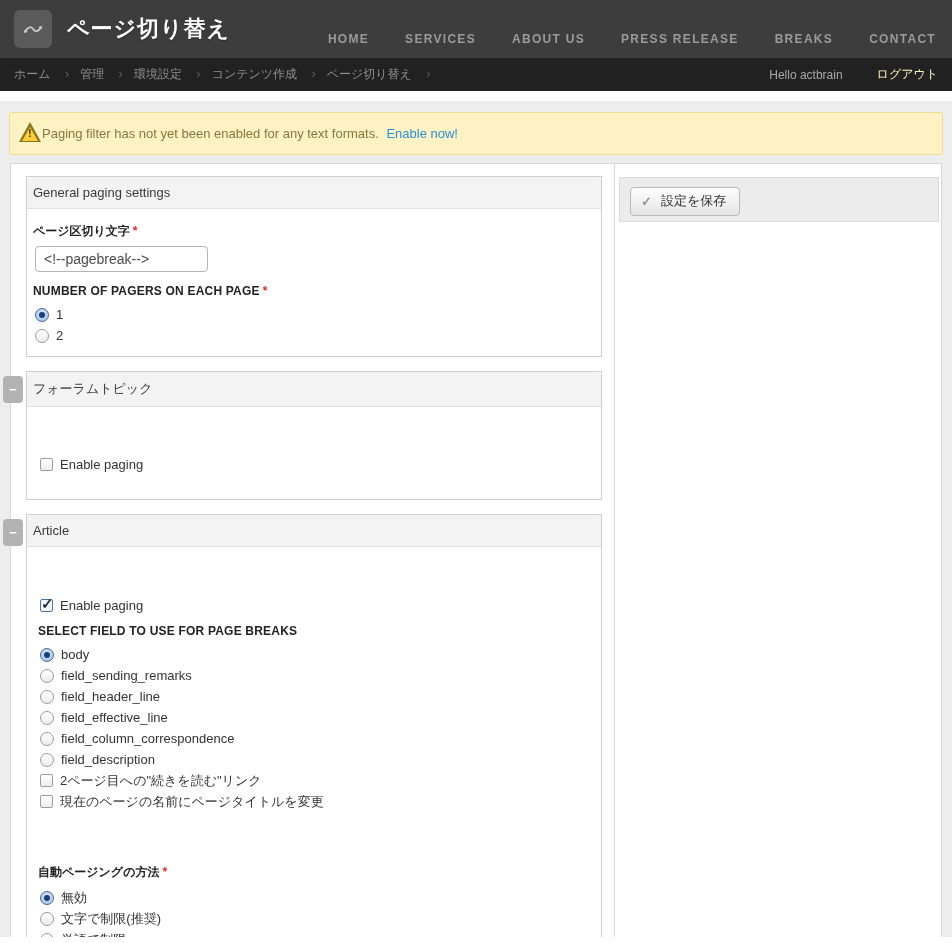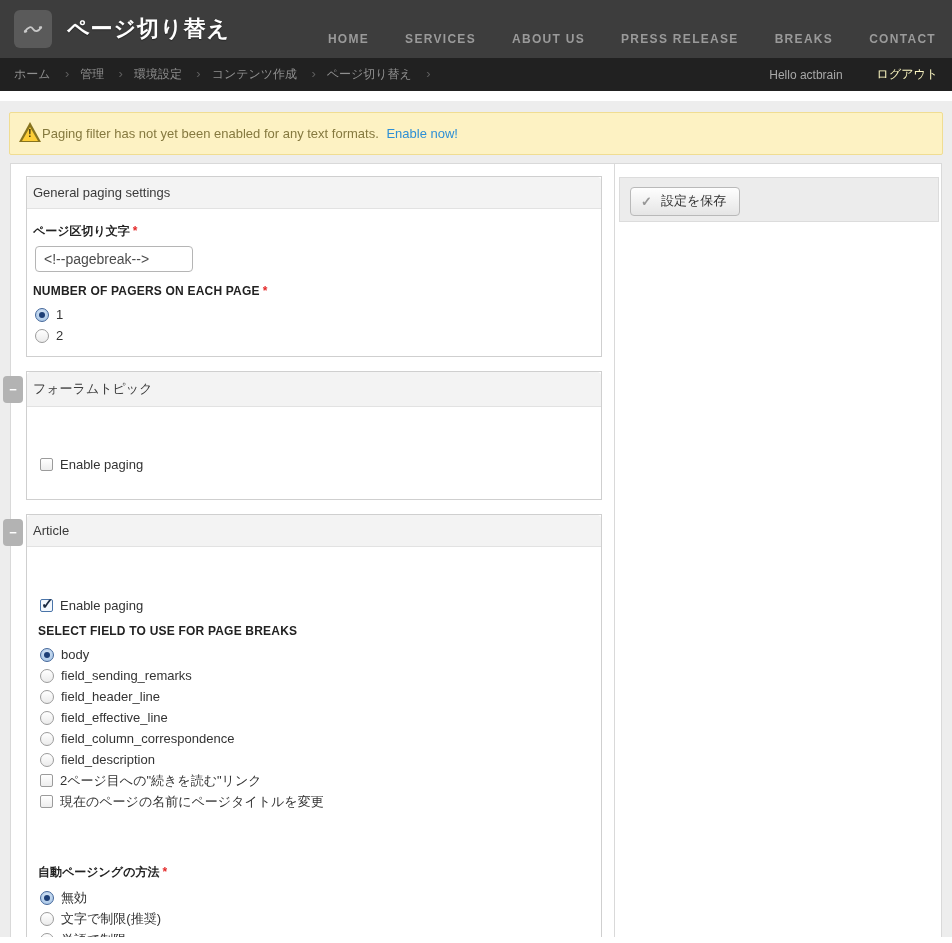--- a/index.html
+++ b/index.html
@@ -109,21 +109,21 @@
   .panel-body { padding:10px 10px 10px 6px; }
   .panel-body.indented { padding-left:11px; }
   .pad-top-forum { padding-top:47px; padding-bottom:24px; }
   .pad-top-article { padding-top:48px; padding-bottom:30px; }
 
   .flabel { font-size:12px; font-weight:bold; color:#222; margin:4px 0 6px; }
   .flabel.upper { font-size:12px; letter-spacing:.2px; }
   .req { color:#e42a2a; margin-left:3px; }
 
   .text-input {
-    width:158px; padding:4px 8px; font-size:14px; color:#4c4c4c;
+    width:173px; padding:4px 8px; font-size:14px; color:#4c4c4c;
     border:1px solid #b5b5b5; border-radius:4px;
     font-family:"Liberation Sans",sans-serif; background:#fff;
     margin:0 0 8px 2px;
   }
 
   .opt-row {
     display:flex; align-items:center; gap:7px; height:21px;
     font-size:13px; color:#333; cursor:pointer; padding-left:2px;
   }
   .radio {

